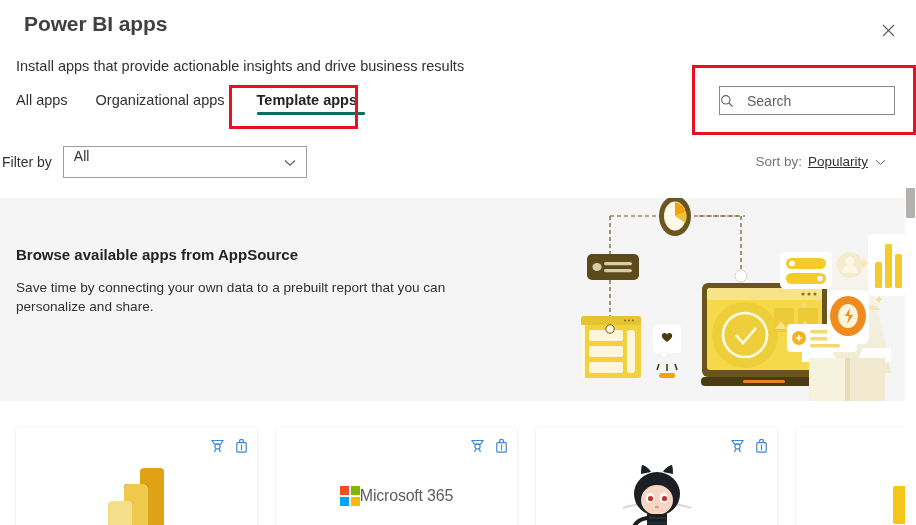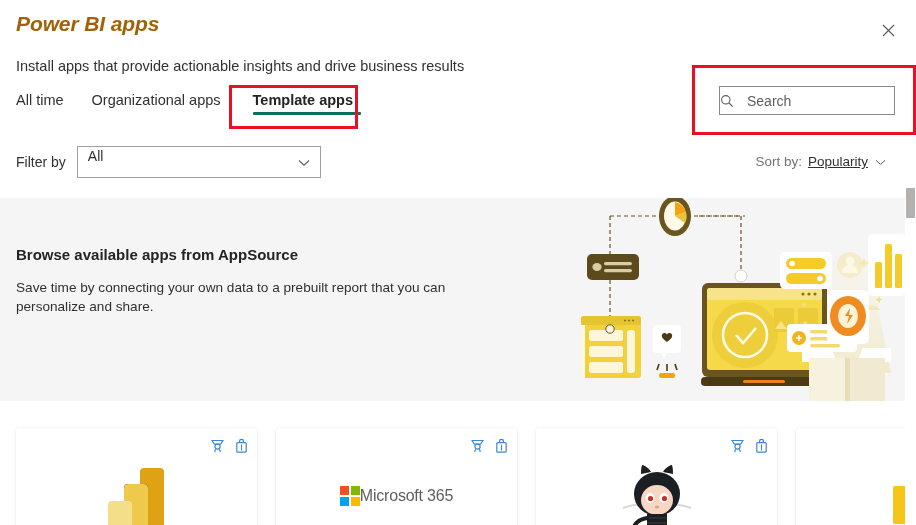--- a/index.html
+++ b/index.html
@@ -13,24 +13,23 @@
   }
   #root {
     position: relative;
     width: 916px; height: 525px;
     background: #ffffff;
     overflow: hidden;
   }
 
   
   .page-title {
-    position: absolute; left: 16px; top: 12px;
-    font-size: 21px; font-weight: 600; color: #a16207;
+    position: absolute; left: 24px; top: 12px;
+    font-size: 21px; font-weight: 600; color: #404040;
     letter-spacing: -0.1px;
-    font-style: italic;
   }
   .close-btn {
     position: absolute; right: 12px; top: 14px;
     width: 32px; height: 32px;
     display: flex; align-items: center; justify-content: center;
     cursor: pointer; color: #605e5c;
     font-size: 15px; line-height: 1;
     background: transparent; border: 0;
   }
   .subtitle {
@@ -70,21 +69,21 @@
     position: absolute;
     border: 3px solid #e81123;
     pointer-events: none;
     z-index: 40;
   }
   #annot-tab  { left: 229px; top: 85px;  width: 129px; height: 44px; }
   #annot-srch { left: 692px; top: 65px;  width: 224px; height: 70px; }
 
   
   .filter-row {
-    position: absolute; left: 16px; top: 146px;
+    position: absolute; left: 2px; top: 146px;
     display: flex; align-items: center; justify-content: space-between;
   }
   .filter-label {
     font-size: 14px; color: #323130; margin-right: 11px;
   }
   .filter-select {
     position: relative;
     width: 244px; height: 32px;
     border: 1px solid #a19f9d;
     background: #ffffff;
@@ -213,21 +212,21 @@
   <div class="close-btn">
     <svg width="13" height="13" viewBox="0 0 13 13" aria-hidden="true">
       <path d="M1 1 L12 12 M12 1 L1 12" stroke="#605e5c" stroke-width="1.2" fill="none"></path>
     </svg>
   </div>
 
   <div class="subtitle">Install apps that provide actionable insights and drive business results</div>
 
   <div class="tabs">
     <div class="tab">
-      <span>All time</span>
+      <span>All apps</span>
     </div>
     <div class="tab">
       <span>Organizational apps</span>
     </div>
     <div class="tab active">
       <span>Template apps</span>
       <span class="underline"></span>
     </div>
   </div>
 

